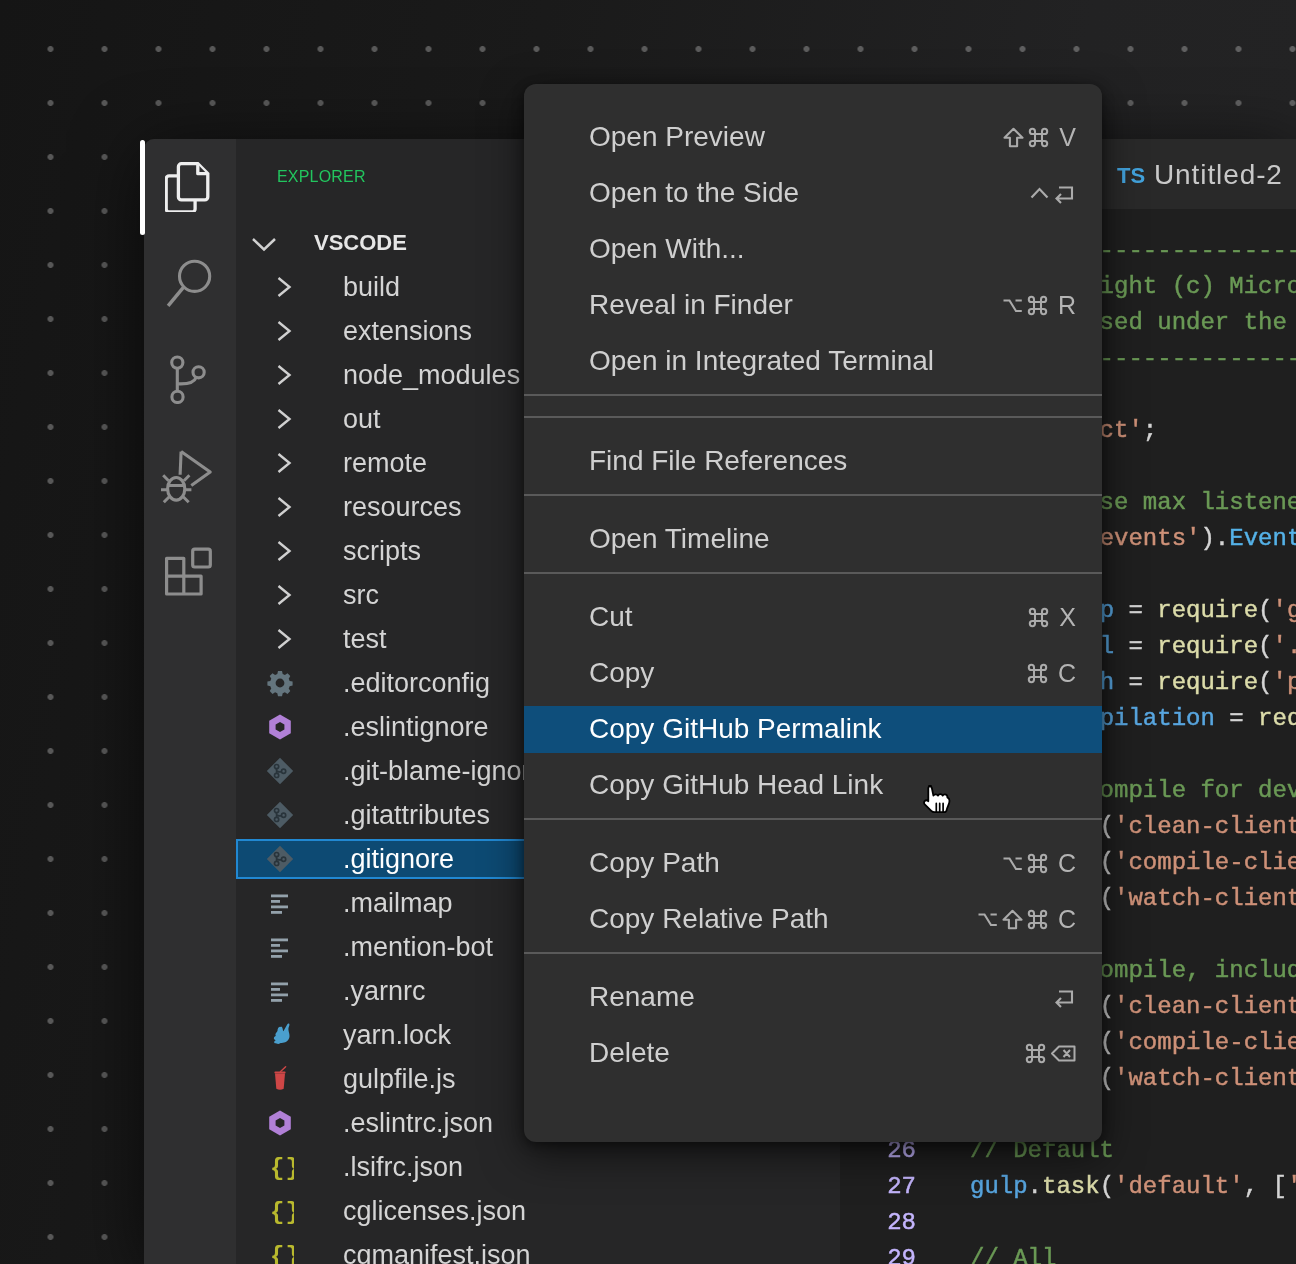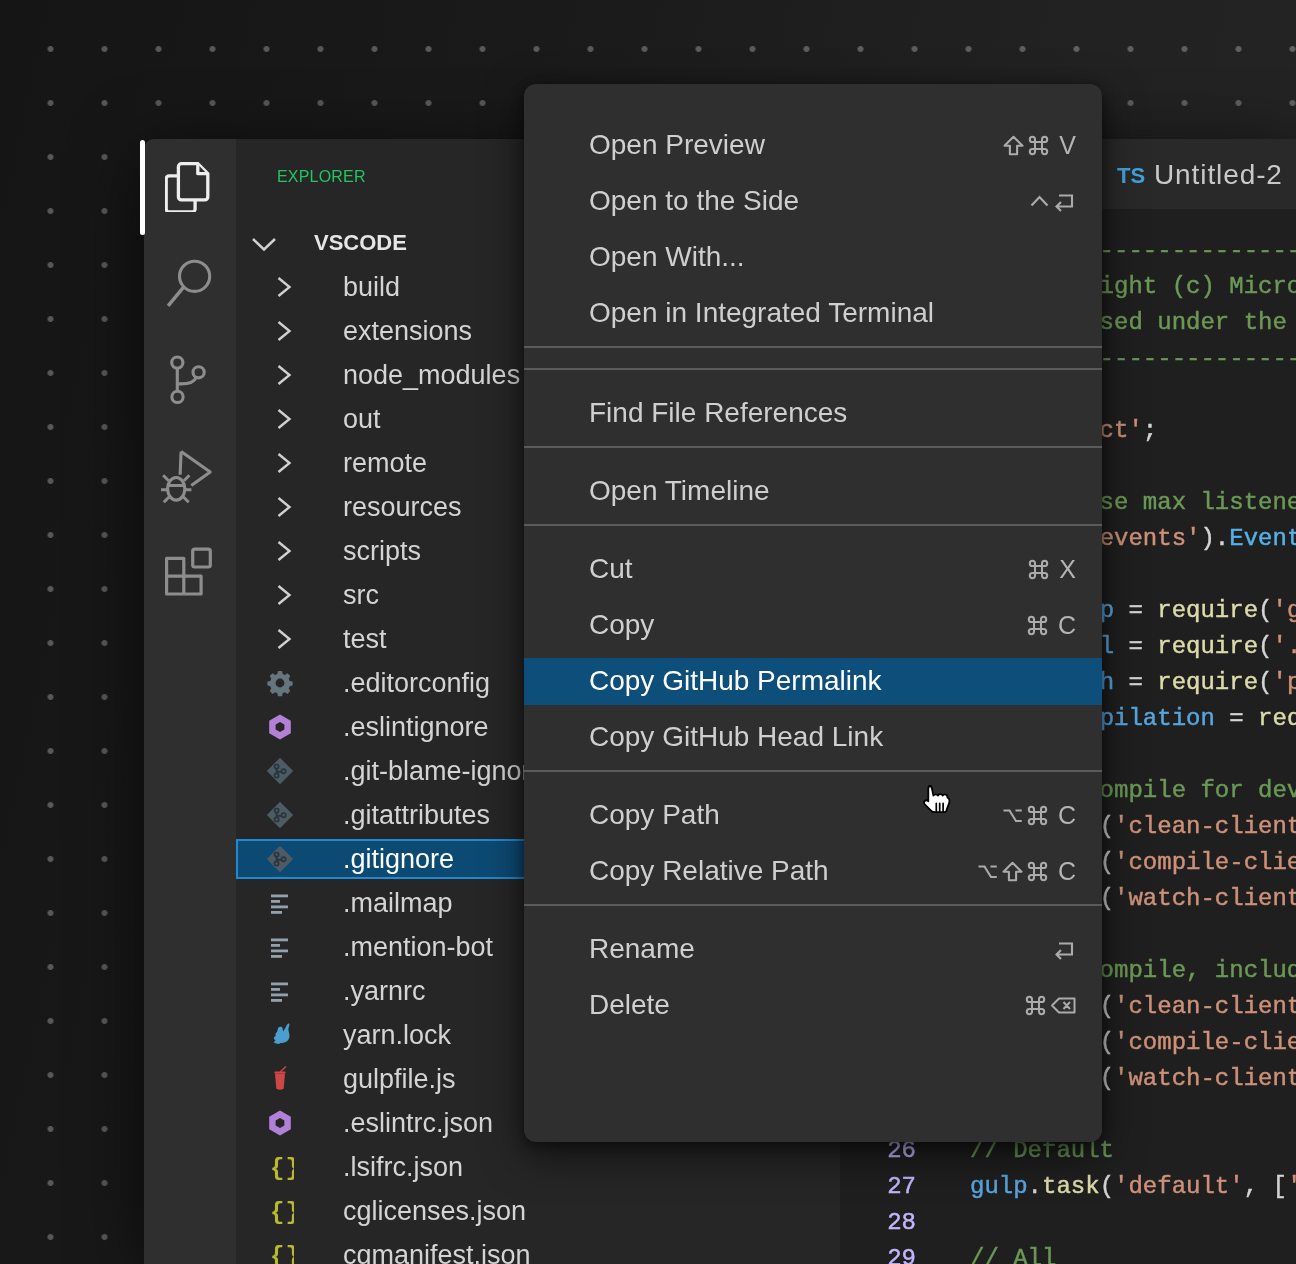--- a/index.html
+++ b/index.html
@@ -57,21 +57,21 @@
   .tok-t { color:#55b2e8; }
   .tok-f { color:#dcdcaa; }
   .tab-ts { position:absolute; left:28px; top:24px; font-size:22px; font-weight:bold; color:#42a2dc; }
   .tab-name { position:absolute; left:65px; top:calc(50% + 1px); transform:translateY(-50%); font-size:28px; letter-spacing:0.9px; color:#c8c8c8; }
 
   
   .menu {
     position:absolute; left:524px; top:84px; width:578px; height:1058px;
     background:#2f2f2f; border-radius:12px;
     box-shadow:0 14px 40px rgba(0,0,0,0.55), 0 3px 12px rgba(0,0,0,0.45);
-    padding-top:33px; display:flex; flex-direction:column;
+    padding-top:25px; display:flex; flex-direction:column;
   }
   .mi { position:relative; height:47px; margin:4.5px 0; display:flex; align-items:center; }
   .mi .t { margin-left:65px; font-size:28px; color:#cfcfcf; white-space:nowrap; }
   .mi .ks { margin-left:auto; margin-right:26px; display:flex; align-items:center; color:#b4b4b4; font-size:25px; }
   .mi .ks svg + svg { margin-left:4px; }
   .mi .ks svg { display:block; }
   .mi.hl { background:#0e4e7b; }
   .mi.hl .t { color:#ffffff; }
   .msep { height:2px; background:#5a5a5a; margin:5px 0 15px 0; }
 </style>
@@ -366,20 +366,32 @@
         </svg>
         <svg width="22" height="21" viewBox="0 0 22 21">
           <path d="M5 4.5 H18 V15.5 H3.4 M7 11 L2.5 15.5 L7 20" fill="none" stroke="#ababab" stroke-width="2.1"></path>
         </svg>
       </span>
     </div>
     <div class="mi">
       <span class="t">Open With...</span>
     </div>
     <div class="mi">
+      <span class="t">Reveal in Finder</span>
+      <span class="ks">
+        <svg width="21" height="21" viewBox="0 0 21 21">
+          <path d="M1.5 5.5 H7.5 L14 16 H19.8 M13.5 5.5 H19.8" fill="none" stroke="#ababab" stroke-width="2.1"></path>
+        </svg>
+        <svg width="21" height="21" viewBox="0 0 21 21">
+          <path d="M7 7 V4.4 a2.6 2.6 0 1 0 -2.6 2.6 H7 m7 0 h2.6 a2.6 2.6 0 1 0 -2.6 -2.6 V7 m0 7 v2.6 a2.6 2.6 0 1 0 2.6 -2.6 H14 m-7 0 H4.4 a2.6 2.6 0 1 0 2.6 2.6 V14 m0 -7 h7 v7 h-7 z" fill="none" stroke="#ababab" stroke-width="2.05"></path>
+        </svg>
+        <span style="margin-left:10px">R</span>
+      </span>
+    </div>
+    <div class="mi">
       <span class="t">Open in Integrated Terminal</span>
     </div>
     <div class="msep"></div>
     <div class="msep"></div>
     <div class="mi">
       <span class="t">Find File References</span>
     </div>
     <div class="msep"></div>
     <div class="mi">
       <span class="t">Open Timeline</span>

